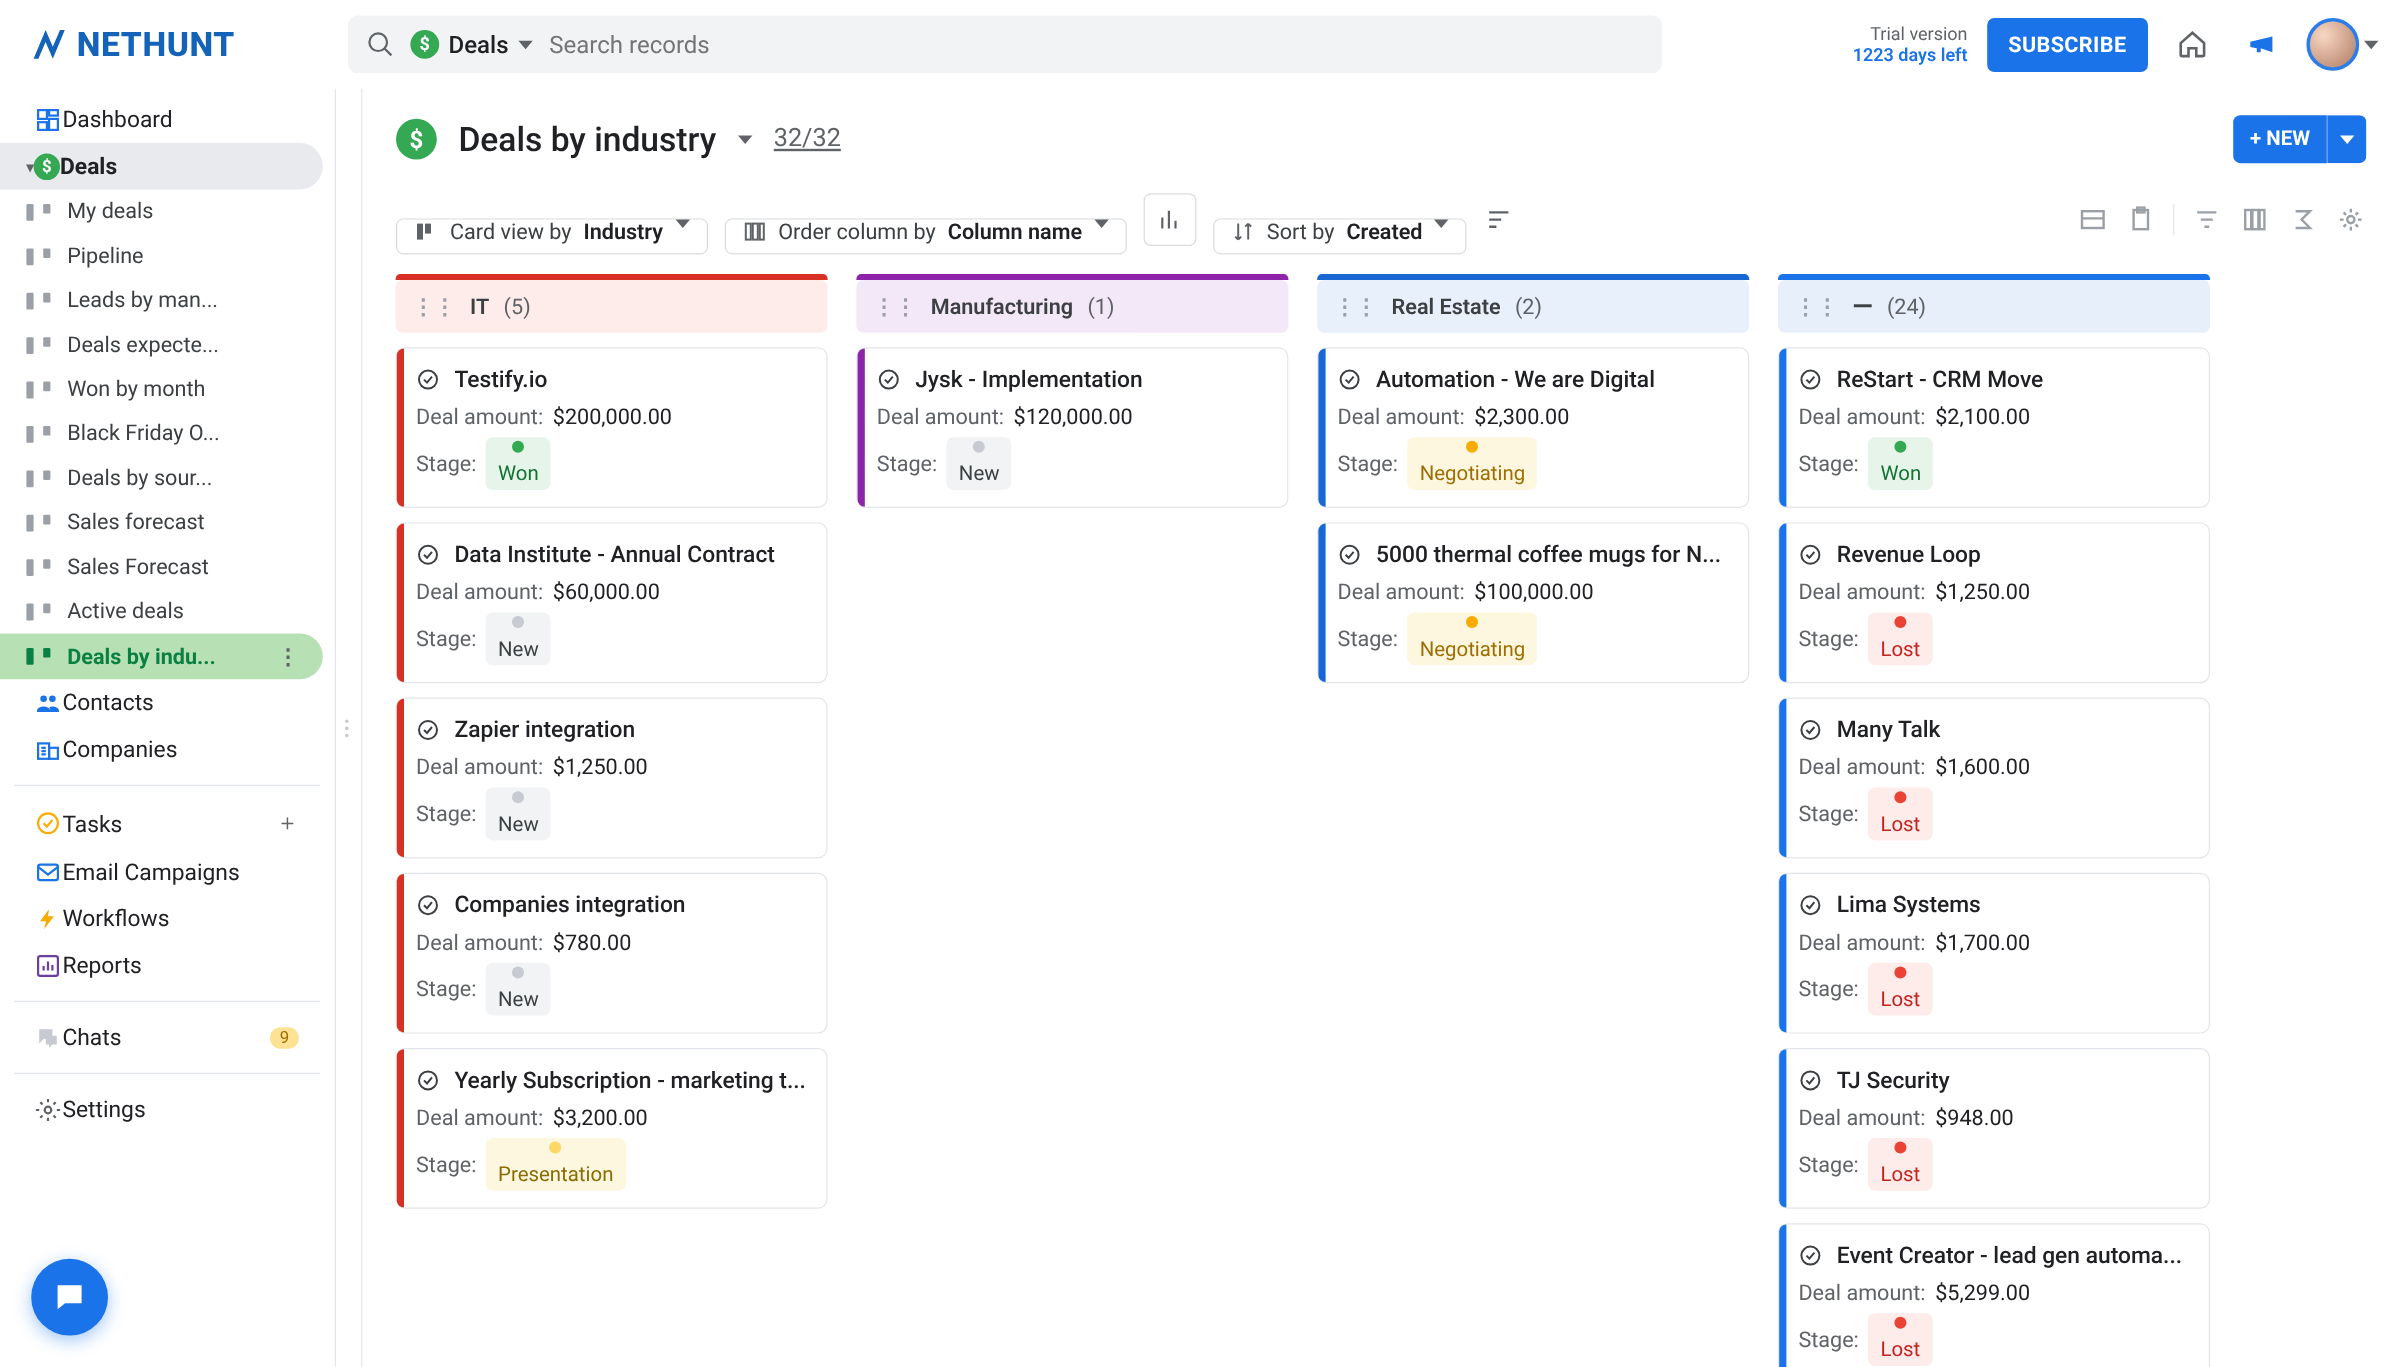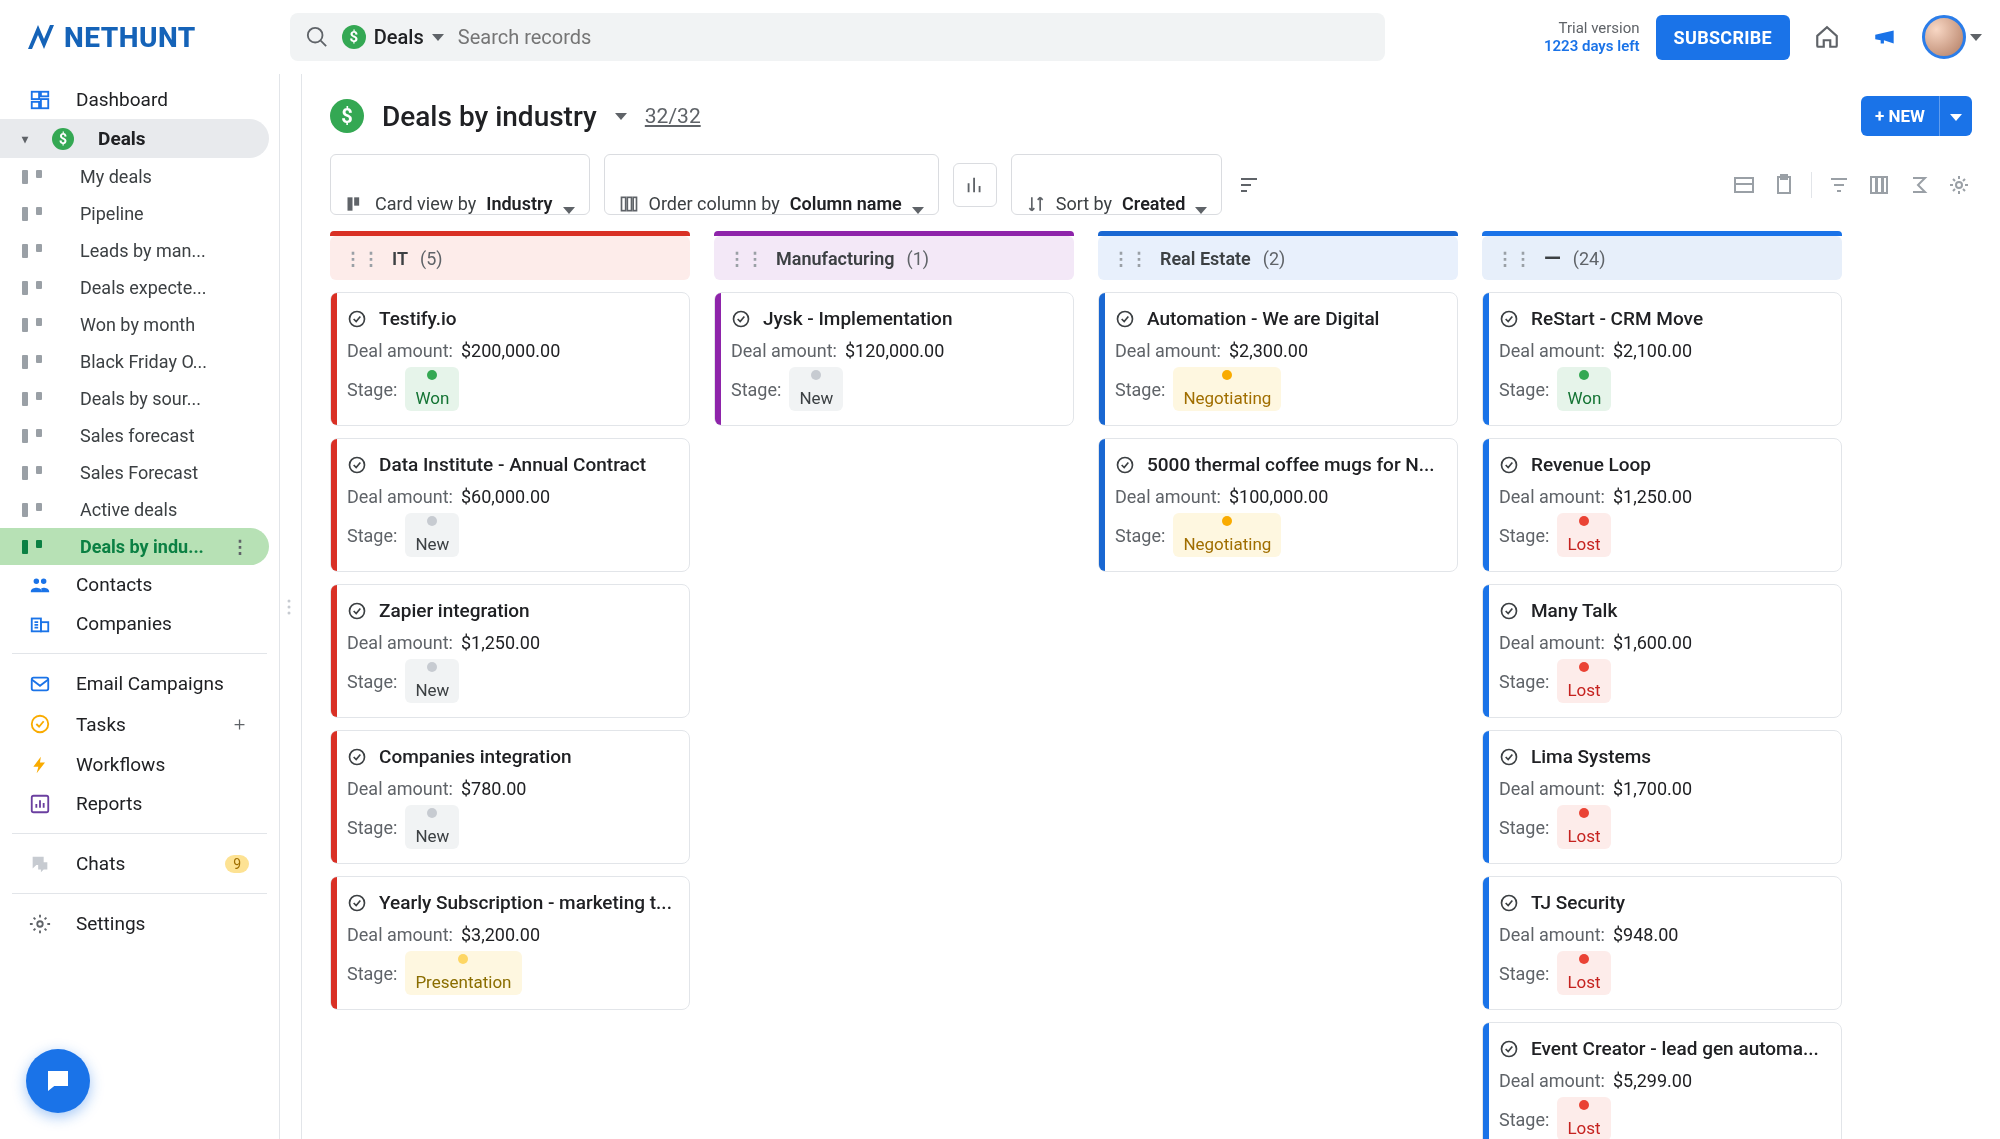--- a/index.html
+++ b/index.html
@@ -22,21 +22,21 @@
 .ico-btn { background: none; border: none; color: #5f6368; cursor: pointer; padding: 8px; }
 .avatar { width: 44px; height: 44px; border-radius: 50%; background: radial-gradient(circle at 30% 30%, #f8d7c4, #b07a60); border: 3px solid #2b7de9; }
 .avatar-wrap { display: flex; align-items: center; gap: 4px; }
 
 
 .shell { display: flex; height: calc(1139px - 74px); }
 .sidebar { width: 280px; border-right: 1px solid #e2e5e9; display: flex; flex-direction: column; padding-top: 6px; position: relative; }
 .resizer { width: 22px; border-right: 1px solid #e2e5e9; display: flex; align-items: center; justify-content: center; color: #b0b5bb; }
 .main { flex: 1; display: flex; flex-direction: column; min-width: 0; }
 
-.sb-item { display: flex; align-items: center; gap: 24px; padding: 8px 20px 8px 28px; font-size: 19px; color: #202124; cursor: pointer; border-radius: 0 20px 20px 0; margin-right: 10px; position: relative; }
+.sb-item { display: flex; align-items: center; gap: 0; padding: 8px 20px 8px 28px; font-size: 19px; color: #202124; cursor: pointer; border-radius: 0 20px 20px 0; margin-right: 10px; position: relative; }
 .sb-item .ico { width: 24px; display:flex; justify-content:center; color:#5f6368; }
 .sb-item.active { background: #e8eaed; font-weight: 700; }
 .sb-item.deals-root { padding-left: 22px; }
 .sb-sub { padding-left: 22px; font-size: 18px; color: #3c4043; }
 .sb-sub .view-ico { width: 20px; height: 14px; display:inline-block; margin-right:14px; position:relative; }
 .sb-sub .view-ico::before, .sb-sub .view-ico::after { content:""; position:absolute; top:0; bottom:0; width:6px; background:#9aa0a6; border-radius:1px; }
 .sb-sub .view-ico::before { left:0; }
 .sb-sub .view-ico::after { right:0; height:60%; }
 .sb-sub.selected { background:#b7e1b5; color:#0b8043; font-weight:700; }
 .sb-sub.selected .view-ico::before, .sb-sub.selected .view-ico::after { background:#0b8043; }
@@ -50,21 +50,21 @@
 .view-head { display:flex; align-items:center; gap:18px; padding: 22px 28px 10px 28px; }
 .view-head .coin { width: 34px; height: 34px; background:#34a853; border-radius:50%; color:#fff; font-size:20px; font-weight:700; display:flex; align-items:center; justify-content:center; }
 .view-head h1 { font-size: 28px; font-weight: 500; }
 .view-head .caret { color:#5f6368; }
 .view-head .count { color:#5f6368; font-size:21px;text-decoration:underline; }
 .new-btn-wrap { margin-left:auto; display:flex; }
 .new-btn { background:#1a73e8; color:#fff; border:none; padding:10px 14px; font-size:17px; font-weight:700; border-radius:6px 0 0 6px; cursor:pointer; }
 .new-btn-drop { background:#1a73e8; color:#fff; border:none; border-left:1px solid rgba(255,255,255,.3); padding:10px 10px; border-radius:0 6px 6px 0; cursor:pointer; }
 
 .toolbar { display:flex; align-items:center; gap:14px; padding: 8px 28px 16px 28px; }
-.pill { border:1px solid #dadce0; border-radius:6px; height:61px; display:flex; align-items:flex-end; padding:0 14px; gap:10px; font-size:18px; color:#3c4043; cursor:pointer; background:#fff; }
+.pill { border:1px solid #dadce0; border-radius:6px; height:30px; display:flex; align-items:flex-start; padding:0 14px; gap:10px; font-size:18px; color:#3c4043; cursor:pointer; background:#fff;margin-top:28px; }
 .pill .bold { color:#202124; font-weight:600; }
 .toolbar-spacer { flex:1; }
 .tb-icon { color:#5f6368; width:26px; height:26px; display:flex; align-items:center; justify-content:center; cursor:pointer; }
 
 
 .board { flex:1; overflow:auto; padding: 0 18px 20px 28px; display:flex; gap:24px; align-items:flex-start; }
 .column { width:360px; flex-shrink:0; }
 .col-head { height:44px; border-radius:6px; display:flex; align-items:center; padding:0 14px; gap:12px; font-size:18px; font-weight:600; color:#3c4043; }
 .col-head .grip { color:#9aa0a6; cursor:grab; }
 .col-head .cnt { color:#5f6368; font-weight:400; }
@@ -220,35 +220,35 @@
             <rect x="13" y="10" width="8" height="10" fill="none" stroke="#1a73e8" stroke-width="2"></rect>
             <path stroke="#1a73e8" stroke-width="2" d="M6 10h4M6 13h4M6 16h4"></path>
           </svg>
         </span>
       <span>Companies</span>
     </div>
     <div class="sb-divider"></div>
     <div class="sb-item">
       <span class="ico">
           <svg width="22" height="22" viewBox="0 0 24 24">
-            <rect x="3" y="5" width="18" height="14" rx="2" fill="none" stroke="#1a73e8" stroke-width="2"></rect>
-            <path stroke="#1a73e8" stroke-width="2" fill="none" d="M3 7l9 7 9-7"></path>
-          </svg>
-        </span>
-      <span>Email Campaigns</span>
-    </div>
-    <div class="sb-item">
-      <span class="ico">
-          <svg width="22" height="22" viewBox="0 0 24 24">
             <circle cx="12" cy="12" r="9" fill="none" stroke="#f9ab00" stroke-width="2"></circle>
             <path stroke="#f9ab00" stroke-width="2" fill="none" d="M8 12l3 3 5-6"></path>
           </svg>
         </span>
       <span>Tasks</span>
       <span class="plus">＋</span>
+    </div>
+    <div class="sb-item">
+      <span class="ico">
+          <svg width="22" height="22" viewBox="0 0 24 24">
+            <rect x="3" y="5" width="18" height="14" rx="2" fill="none" stroke="#1a73e8" stroke-width="2"></rect>
+            <path stroke="#1a73e8" stroke-width="2" fill="none" d="M3 7l9 7 9-7"></path>
+          </svg>
+        </span>
+      <span>Email Campaigns</span>
     </div>
     <div class="sb-item">
       <span class="ico">
           <svg width="20" height="22" viewBox="0 0 24 24">
             <path fill="#f9ab00" d="M13 2 4 14h6l-2 8 10-13h-6z"></path>
           </svg>
         </span>
       <span>Workflows</span>
     </div>
     <div class="sb-item">

